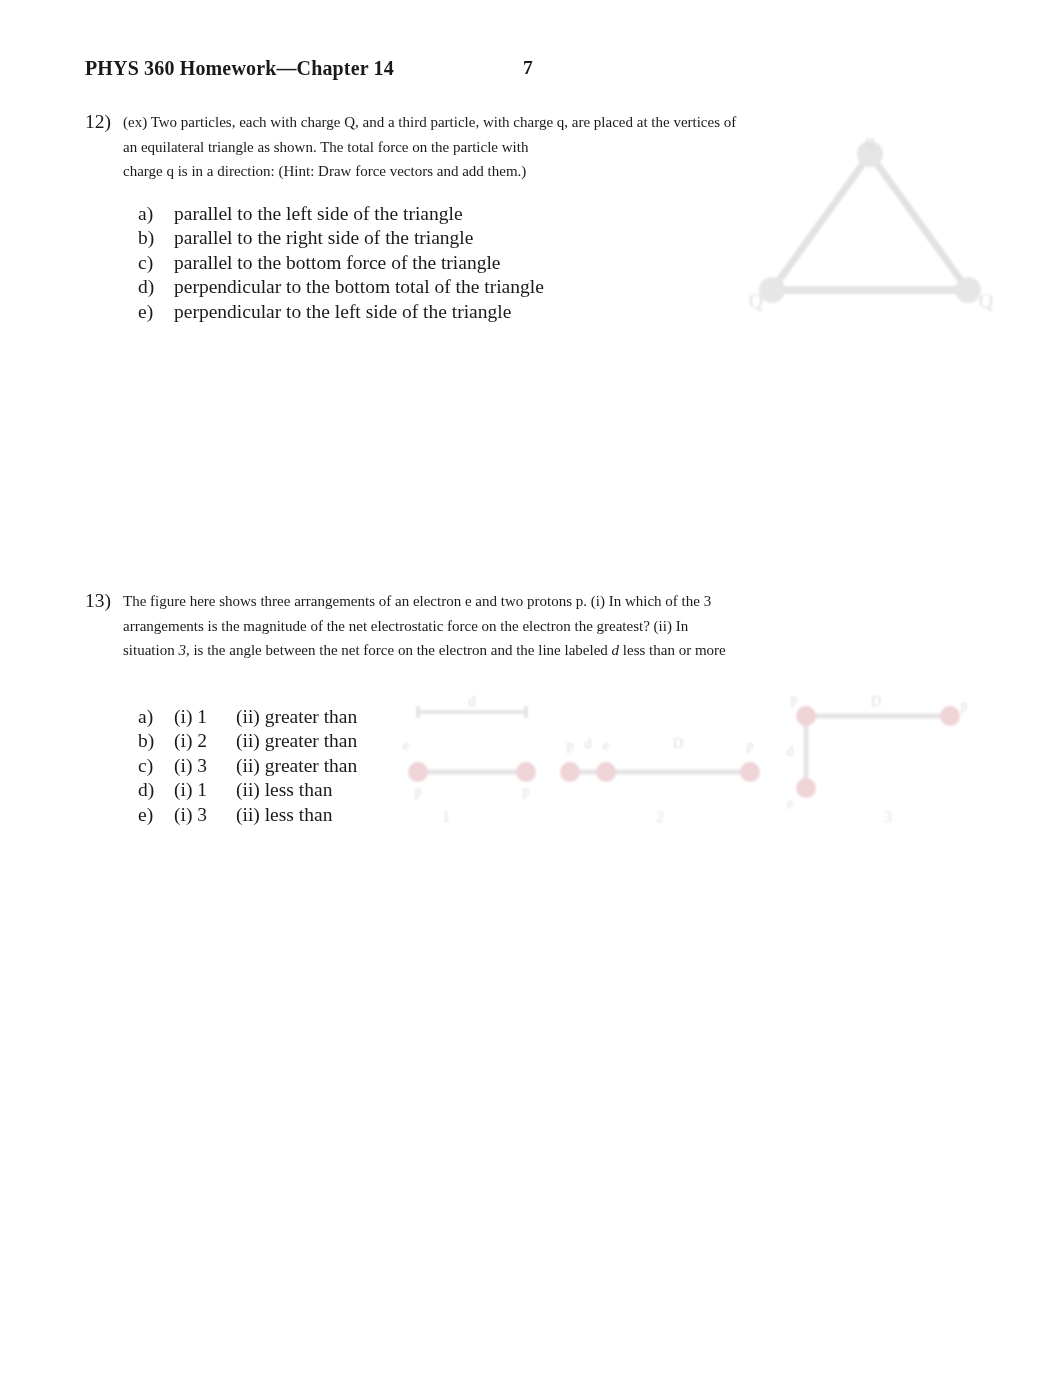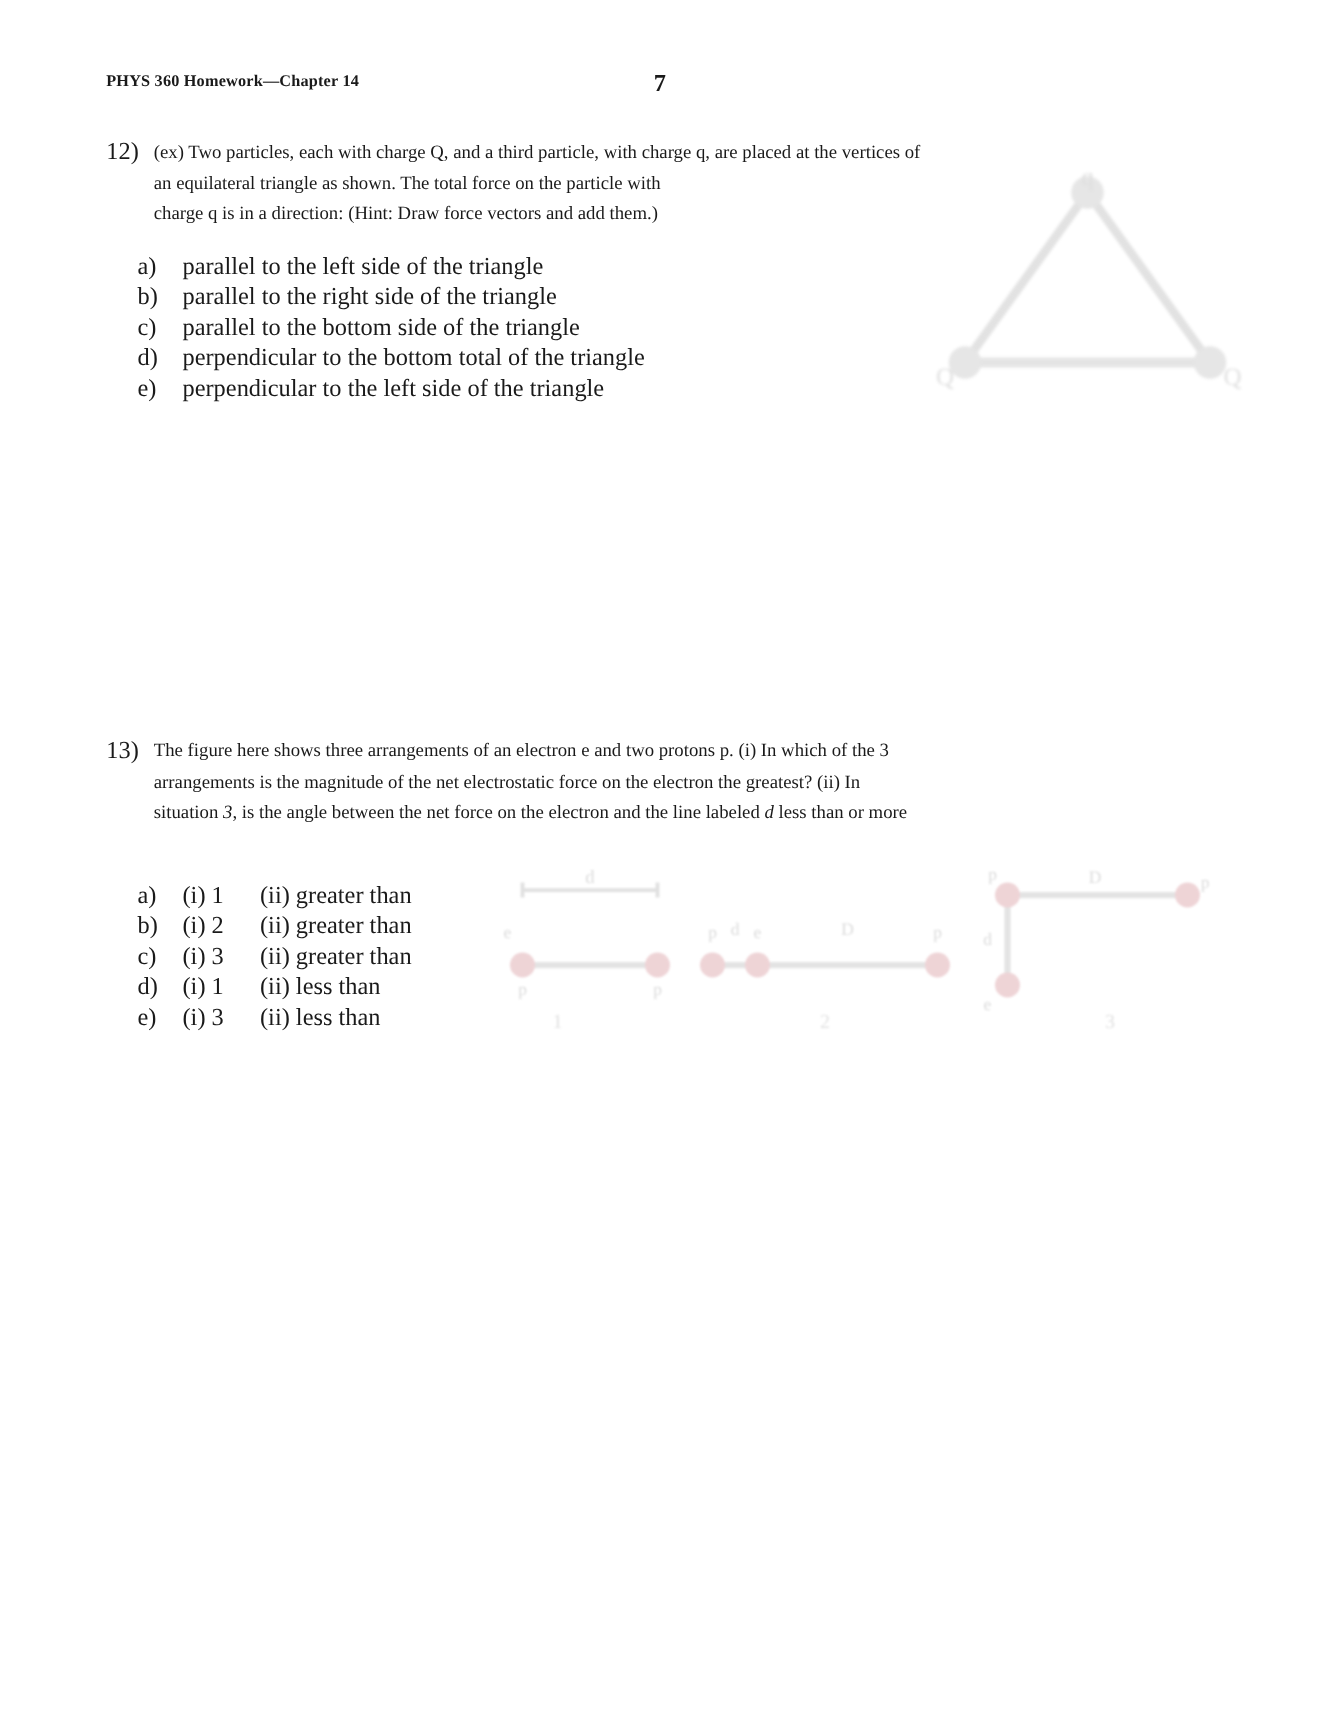--- a/index.html
+++ b/index.html
@@ -25,21 +25,21 @@
     position: absolute;
     left: 85px;
     top: 57px;
     width: 880px;
     height: 24px;
   }
   .header-title {
     position: absolute;
     left: 0;
     top: 0;
-    font-size: 13px;
+    font-size: 20px;
     font-weight: bold;
     letter-spacing: 0.15px;
     white-space: nowrap;
   }
   .header-page-number {
     position: absolute;
     left: 438px;
     top: 0;
     font-size: 19.5px;
     font-weight: bold;
@@ -76,20 +76,21 @@
   .options {
     position: absolute;
     left: 110px;
     font-size: 19.5px;
     line-height: 24.4px;
   }
   .option-row {
     position: relative;
     height: 24.4px;
     white-space: nowrap;
+    margin-left: 28px;
   }
   .option-letter {
     display: inline-block;
     width: 36px;
   }
   .option-text {
     display: inline-block;
   }
   .opt-i {
     display: inline-block;
@@ -134,21 +135,21 @@
   </div>
 
   <div class="options" style="top:202px;">
     <div class="option-row">
       <span class="option-letter">a)</span><span class="option-text">parallel to the left side of the triangle</span>
     </div>
     <div class="option-row">
       <span class="option-letter">b)</span><span class="option-text">parallel to the right side of the triangle</span>
     </div>
     <div class="option-row">
-      <span class="option-letter">c)</span><span class="option-text">parallel to the bottom side of the triangle</span>
+      <span class="option-letter">c)</span><span class="option-text">parallel to the bottom force of the triangle</span>
     </div>
     <div class="option-row">
       <span class="option-letter">d)</span><span class="option-text">perpendicular to the bottom total of the triangle</span>
     </div>
     <div class="option-row">
       <span class="option-letter">e)</span><span class="option-text">perpendicular to the left side of the triangle</span>
     </div>
   </div>
 
   <div class="figure fig-faded" style="left:750px; top:132px; width:245px; height:180px;">

